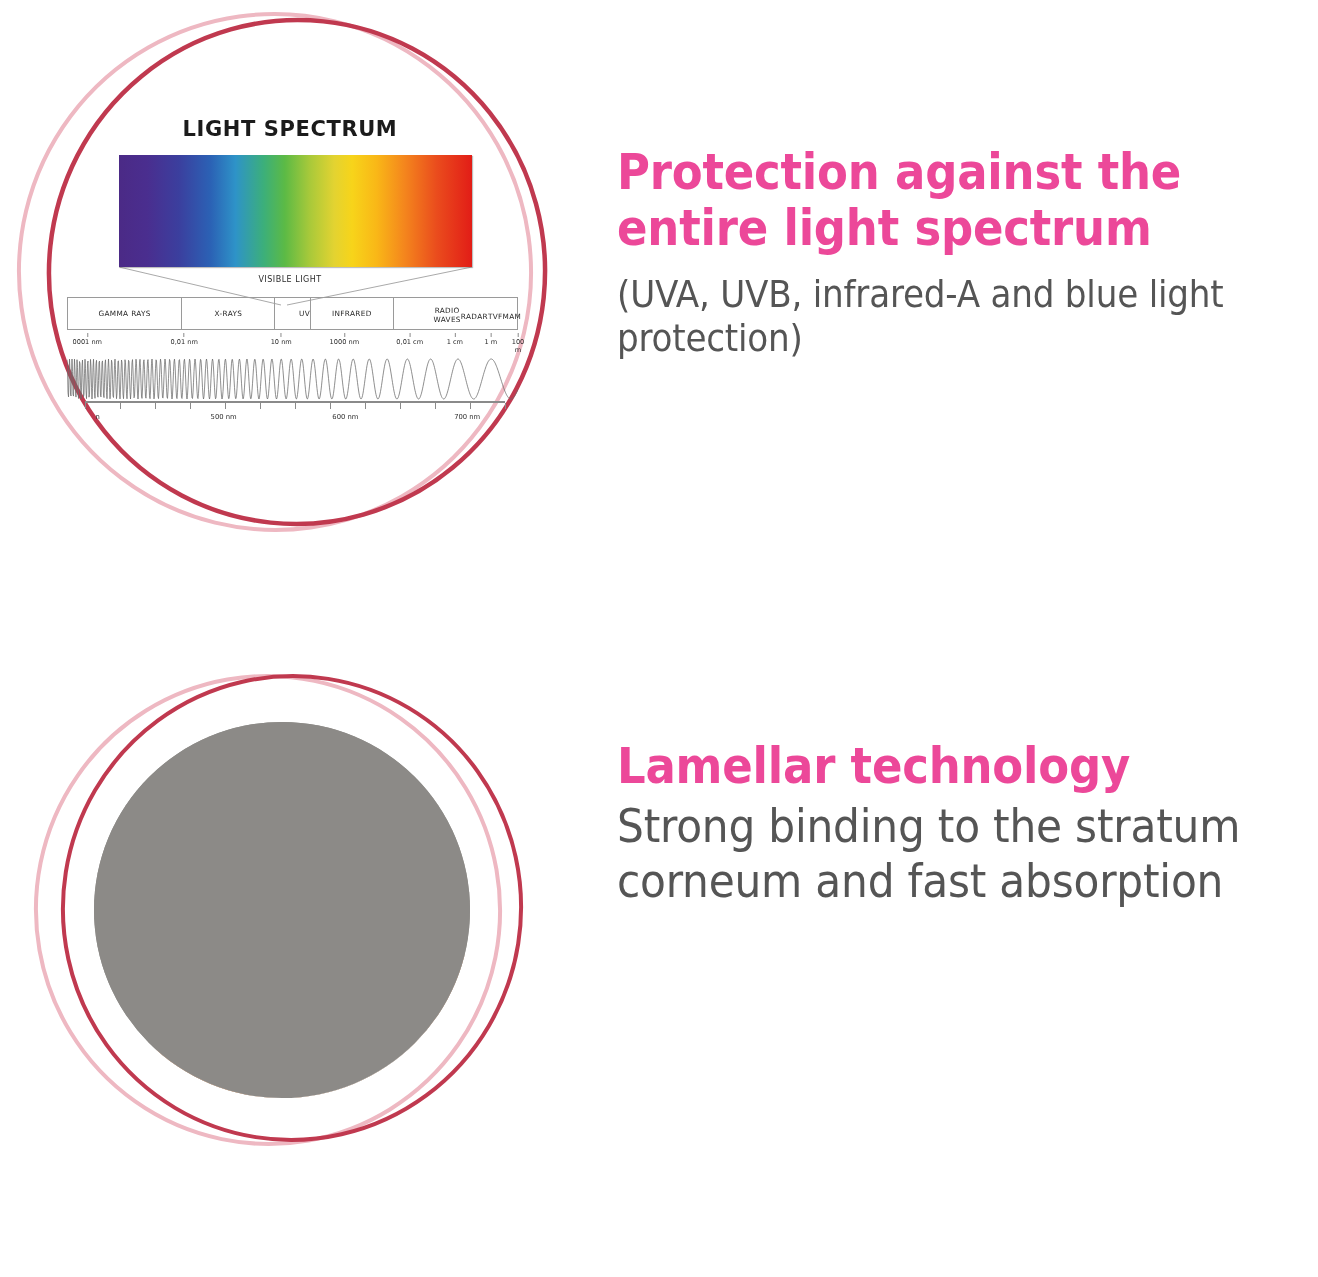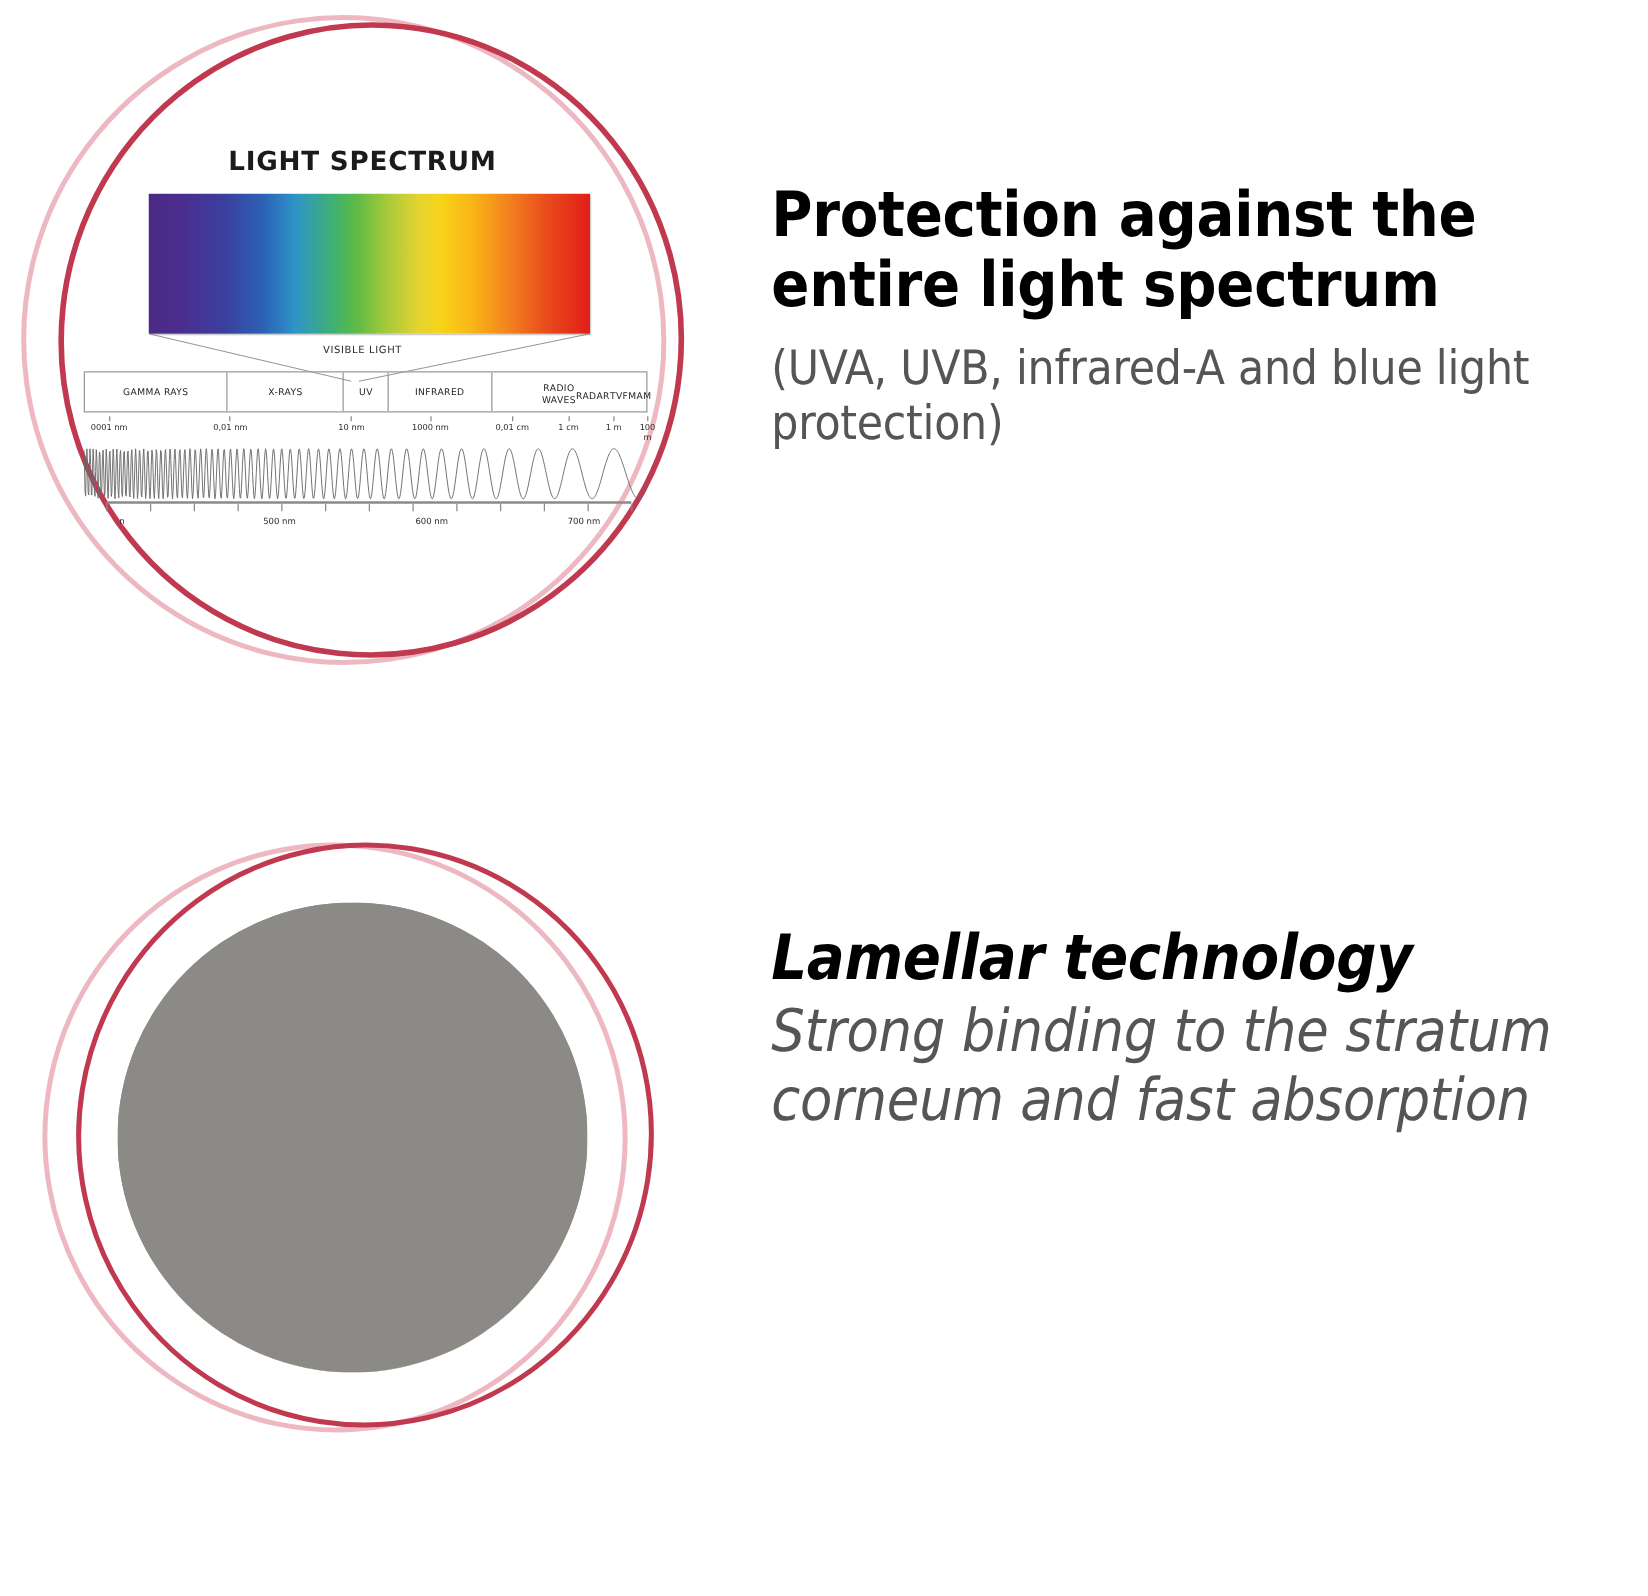--- a/index.html
+++ b/index.html
@@ -128,21 +128,21 @@
     width:376px; height:376px;
     border-radius:50%;
     overflow:hidden;
   }
   .photo-bg{ position:absolute; inset:0; background:#8c8a87; }
 
   
   .headline{
     font-family:"DejaVu Sans Condensed","Liberation Sans Narrow","Liberation Sans",sans-serif;
     font-weight:bold;
-    color:#000000;
+    color:#ec4899;
     line-height:1.12;
     letter-spacing:-0.2px;
   }
   .subline{
     font-family:"DejaVu Sans Condensed","Liberation Sans Narrow","Liberation Sans",sans-serif;
     font-weight:normal;
     color:#555555;
     line-height:1.17;
     letter-spacing:-0.2px;
   }
@@ -174,21 +174,21 @@
 
       <div class="visible-light-label">VISIBLE LIGHT</div>
 
       <div class="band-table">
         <div class="band-cell" style="width:28.6%;">
           <span>GAMMA RAYS</span>
         </div>
         <div class="band-cell" style="width:23.3%;">
           <span>X-RAYS</span>
         </div>
-        <div class="band-cell" style="width:8.9%;">
+        <div class="band-cell" style="width:8.9%;justify-content:flex-end;">
           <span>UV</span>
         </div>
         <div class="band-cell" style="width:20.6%;">
           <span>INFRARED</span>
         </div>
         <div class="band-cell band-radio" style="width:18.6%;">
           <span class="radio-title">RADIO WAVES</span>
           <span class="radio-subs">
             <span>RADAR</span>
             <span>TV</span>
@@ -239,21 +239,21 @@
       </div>
 
     </div>
 
     <div class="block" style="left:617px; top:144px; width:700px;">
       <div class="headline" style="font-size:50px;">Protection against the entire light spectrum</div>
       <div class="subline" style="font-size:38px; margin-top:16px;">(UVA, UVB, infrared-A and blue light protection)</div>
     </div>
   </div>
 
-  <div class="block" style="left:0; top:640px; width:1318px; height:637px;font-style:italic;">
+  <div class="block" style="left:0; top:640px; width:1318px; height:637px;">
 
     <div class="circle-art" style="left:0; top:0; width:610px; height:610px;">
       <svg class="ring-svg" width="610" height="610" viewBox="0 0 610 610">
         <ellipse cx="268" cy="270" rx="232" ry="234" fill="none" stroke="#eeb8c2" stroke-width="4" transform="rotate(-10 268 270)"></ellipse>
         <ellipse cx="292" cy="268" rx="229" ry="232" fill="none" stroke="#c0394f" stroke-width="4" transform="rotate(9 292 268)"></ellipse>
       </svg>
     </div>
 
     <div class="photo-clip" style="left:94px; top:82px;">
       <div class="photo-bg"></div>

